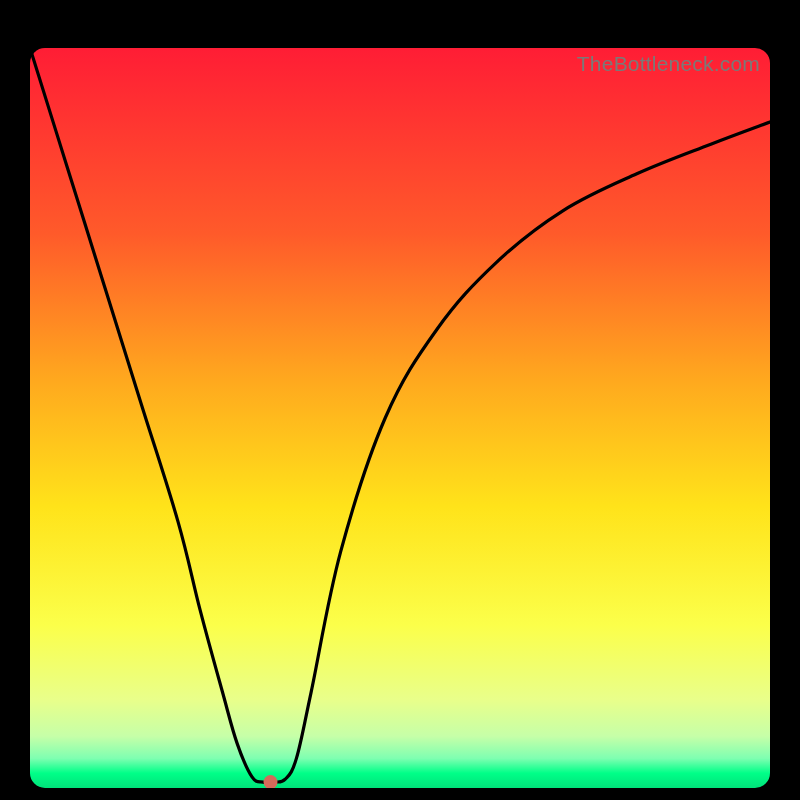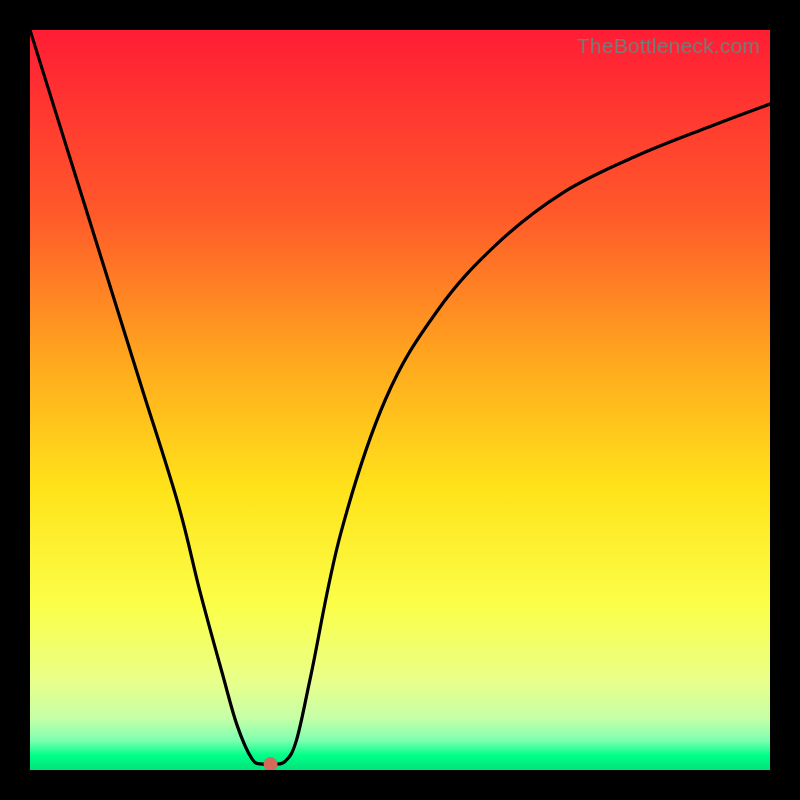--- a/index.html
+++ b/index.html
@@ -15,34 +15,35 @@
     position: absolute;
     left: 0;
     top: 0;
     width: 800px;
     height: 800px;
     background: #000;
   }
   .plot {
     position: absolute;
     left: 30px;
-    top: 30px;
+    top: 48px;
     width: 740px;
     height: 740px;
     background: linear-gradient(to bottom,
       #ff1d35 0%,
       #ff5a2a 25%,
       #ffa91e 45%,
       #ffe31a 62%,
       #fbff4a 78%,
       #e9ff8a 88%,
       #c6ffa8 93%,
       #7effb1 96%,
       #00ff88 98%,
       #00e27a 100%);
+    border-radius: 15px;
   }
   .credit {
     position: absolute;
     top: 4px;
     right: 10px;
     color: #7a7a78;
     font-size: 21px;
     letter-spacing: 0.2px;
     font-weight: 500;
   }

